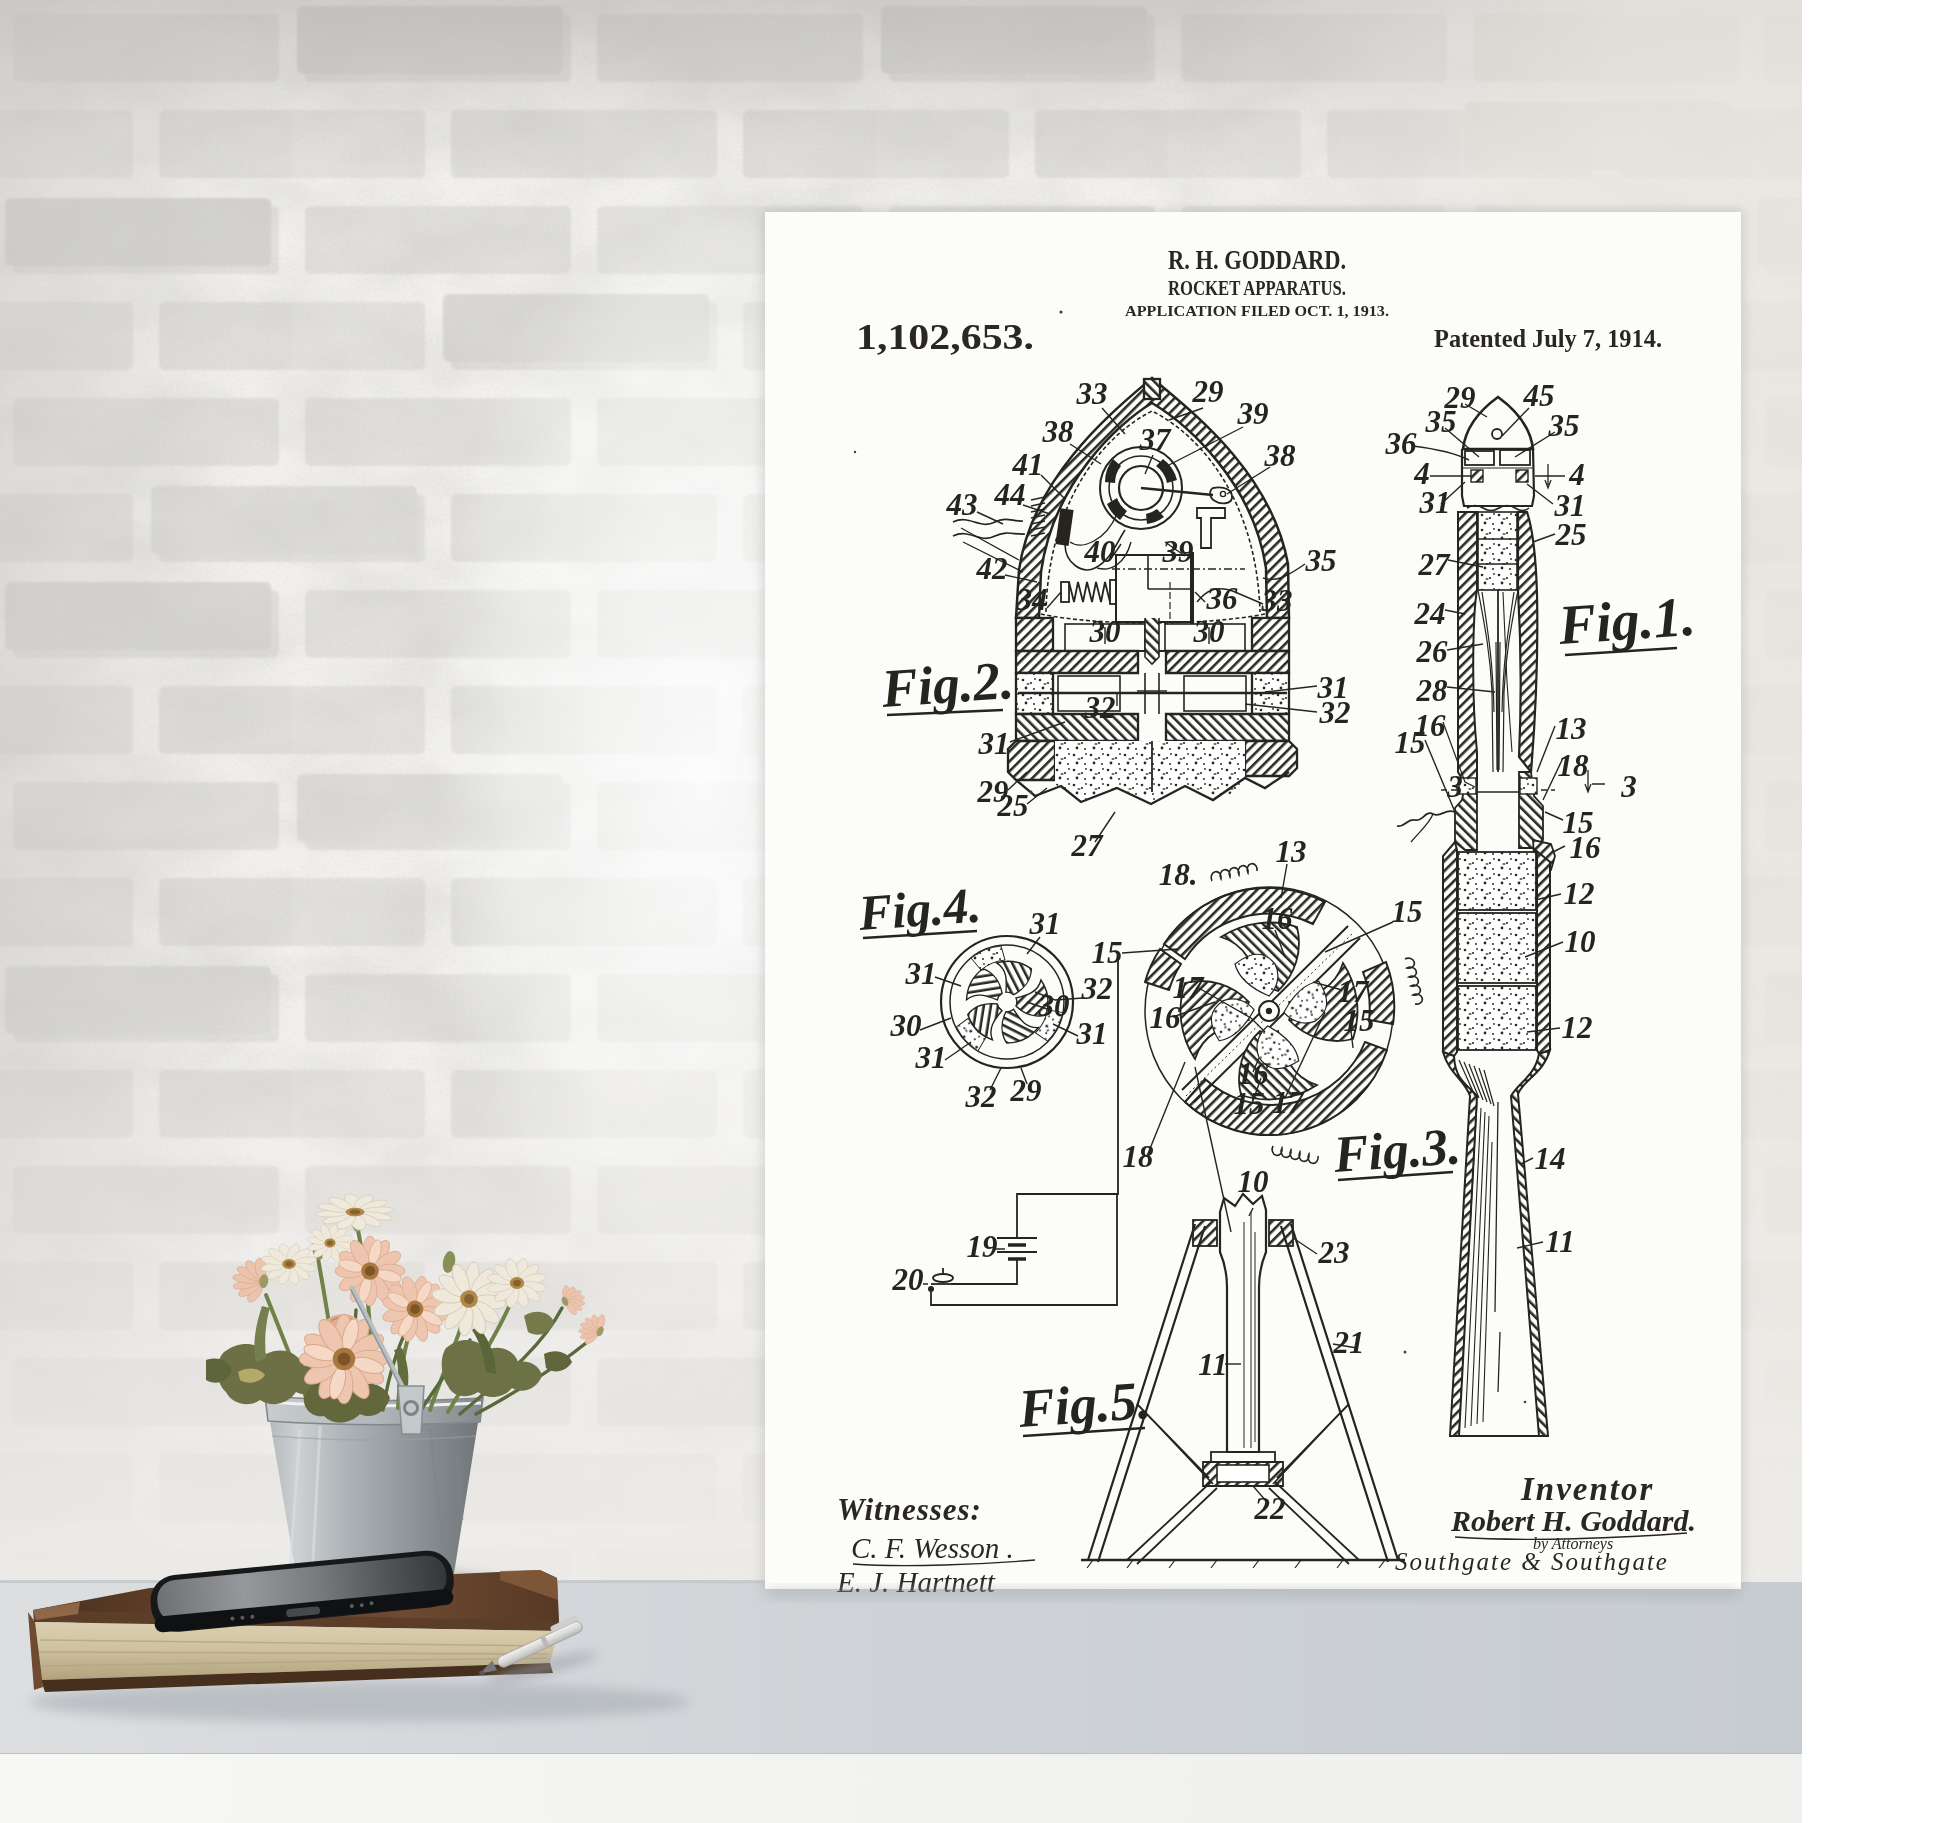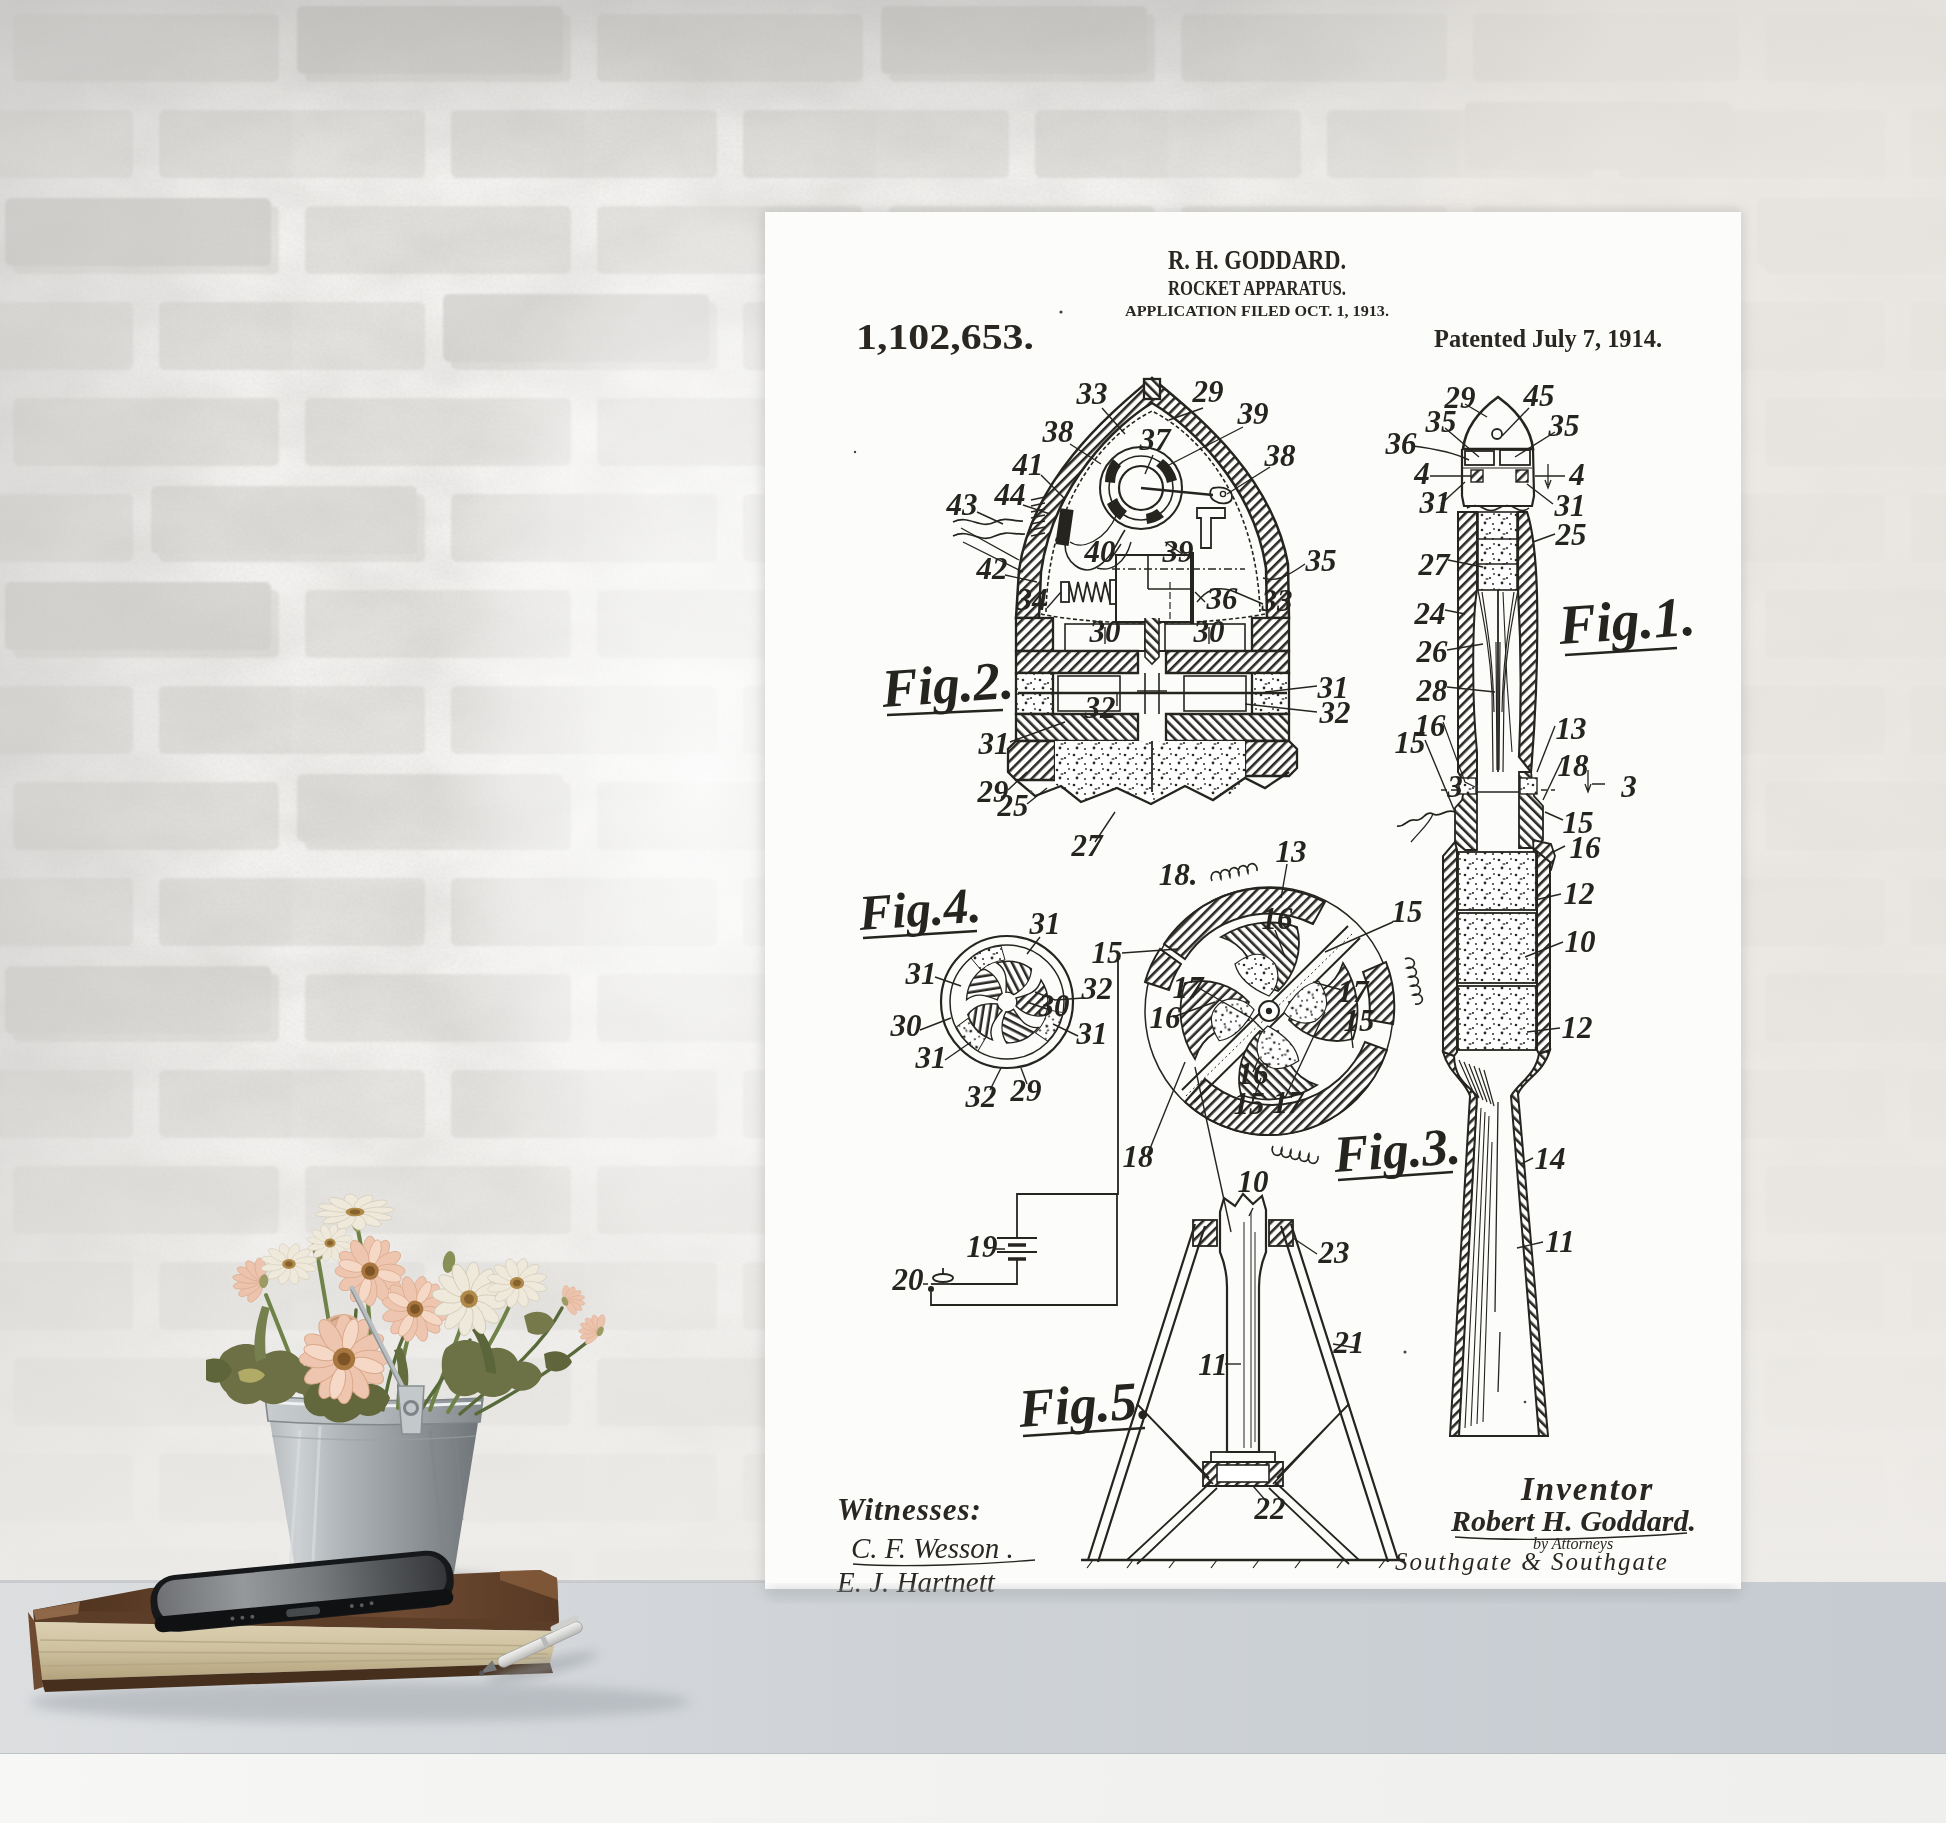--- a/index.html
+++ b/index.html
@@ -1,16 +1,16 @@
 <!DOCTYPE html>
 <html><head>
 <meta charset="utf-8">
 <style>
 html,body{margin:0;padding:0}
-.stage{position:relative;width:1946px;height:1823px;overflow:hidden;background:#f1f0ee;font-family:"Liberation Sans",sans-serif}
+.stage{position:relative;width:1802px;height:1823px;overflow:hidden;background:#f1f0ee;font-family:"Liberation Sans",sans-serif}
 svg{display:block}
 .num{font-family:"Liberation Serif",serif;font-weight:bold;font-style:italic;font-size:31px;fill:#26241f}
 .figlab{font-family:"Liberation Serif",serif;font-weight:bold;font-style:italic;fill:#26241f}
 .hdr{font-family:"Liberation Serif",serif;font-weight:bold;fill:#2a2722}
 .sig{font-family:"Liberation Serif",serif;font-style:italic;fill:#2a2722}
 </style>
 </head>
 <body>
 <div class="stage">
 <svg width="1946" height="1823" viewBox="0 0 1946 1823">

